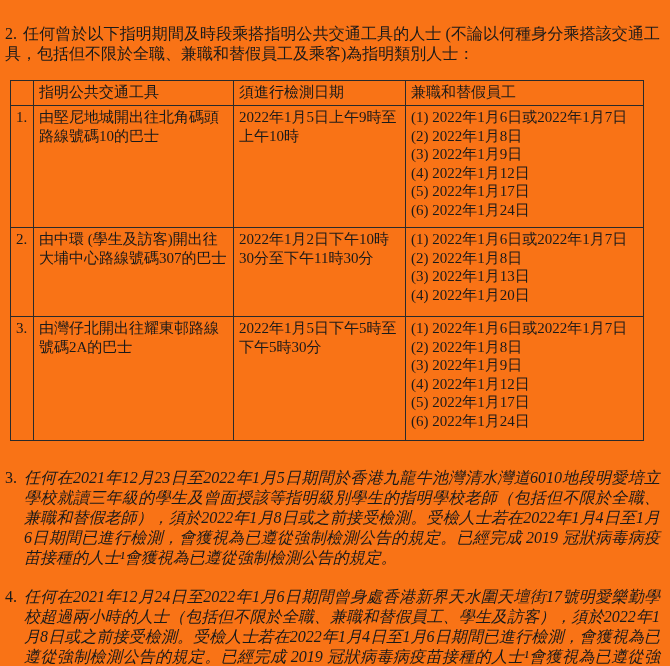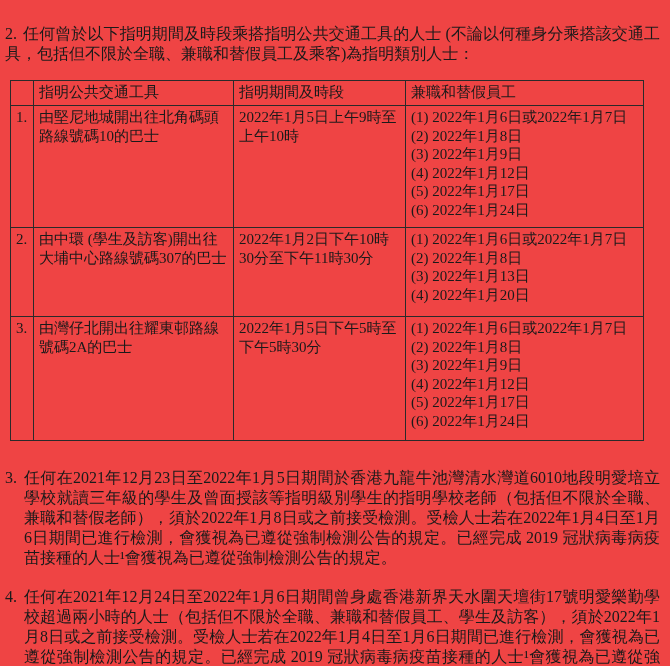--- a/index.html
+++ b/index.html
@@ -5,21 +5,21 @@
   html, body {
     margin: 0;
     padding: 0;
     background: #ffffff;
   }
   .page {
     position: relative;
     width: 670px;
     height: 666px;
     box-sizing: border-box;
-    background: #ef4444;
+    background: #f97316;
     color: #1a1a1a;
     font-family: "Liberation Serif", "DejaVu Serif", serif;
     padding: 8px 10px 0 5px;
     overflow: hidden;
   }
   
   .intro {
     font-size: 16px;
     line-height: 20px;
     text-align: justify;
@@ -63,20 +63,21 @@
     line-height: 20px;
     width: 655px;
   }
   .para .pnum {
     width: 19px;
     flex: 0 0 19px;
   }
   .para .ptext {
     flex: 1;
     text-align: justify;
+    font-style: italic;
   }
   .para-3 { margin-top: 27px; }
   .para-4 { margin-top: 19px; }
 </style>
 </head>
 <body>
 
 <div class="page">
 
   <p class="intro"><span class="num">2.</span><span>任何曾於以下指明期間及時段乘搭指明公共交通工具的人士 (不論以何種身分乘搭該交通工具，包括但不限於全職、兼職和替假員工及乘客)為指明類別人士：</span></p>
@@ -85,21 +86,21 @@
     <colgroup>
       <col class="c-num">
         <col class="c-tr">
         <col class="c-per">
         <col class="c-date">
     </colgroup>
     <tbody>
         <tr class="hdr">
       <th></th>
       <th>指明公共交通工具</th>
-      <th>指明期間及時段</th>
+      <th>須進行檢測日期</th>
       <th>兼職和替假員工</th>
     </tr>
     <tr class="r1">
       <td class="numcell">1.</td>
       <td>由堅尼地城開出往北角碼頭路線號碼10的巴士</td>
       <td>2022年1月5日上午9時至上午10時</td>
       <td class="datecell">
             <div>(1) 2022年1月6日或2022年1月7日</div>
             <div>(2) 2022年1月8日</div>
             <div>(3) 2022年1月9日</div>

